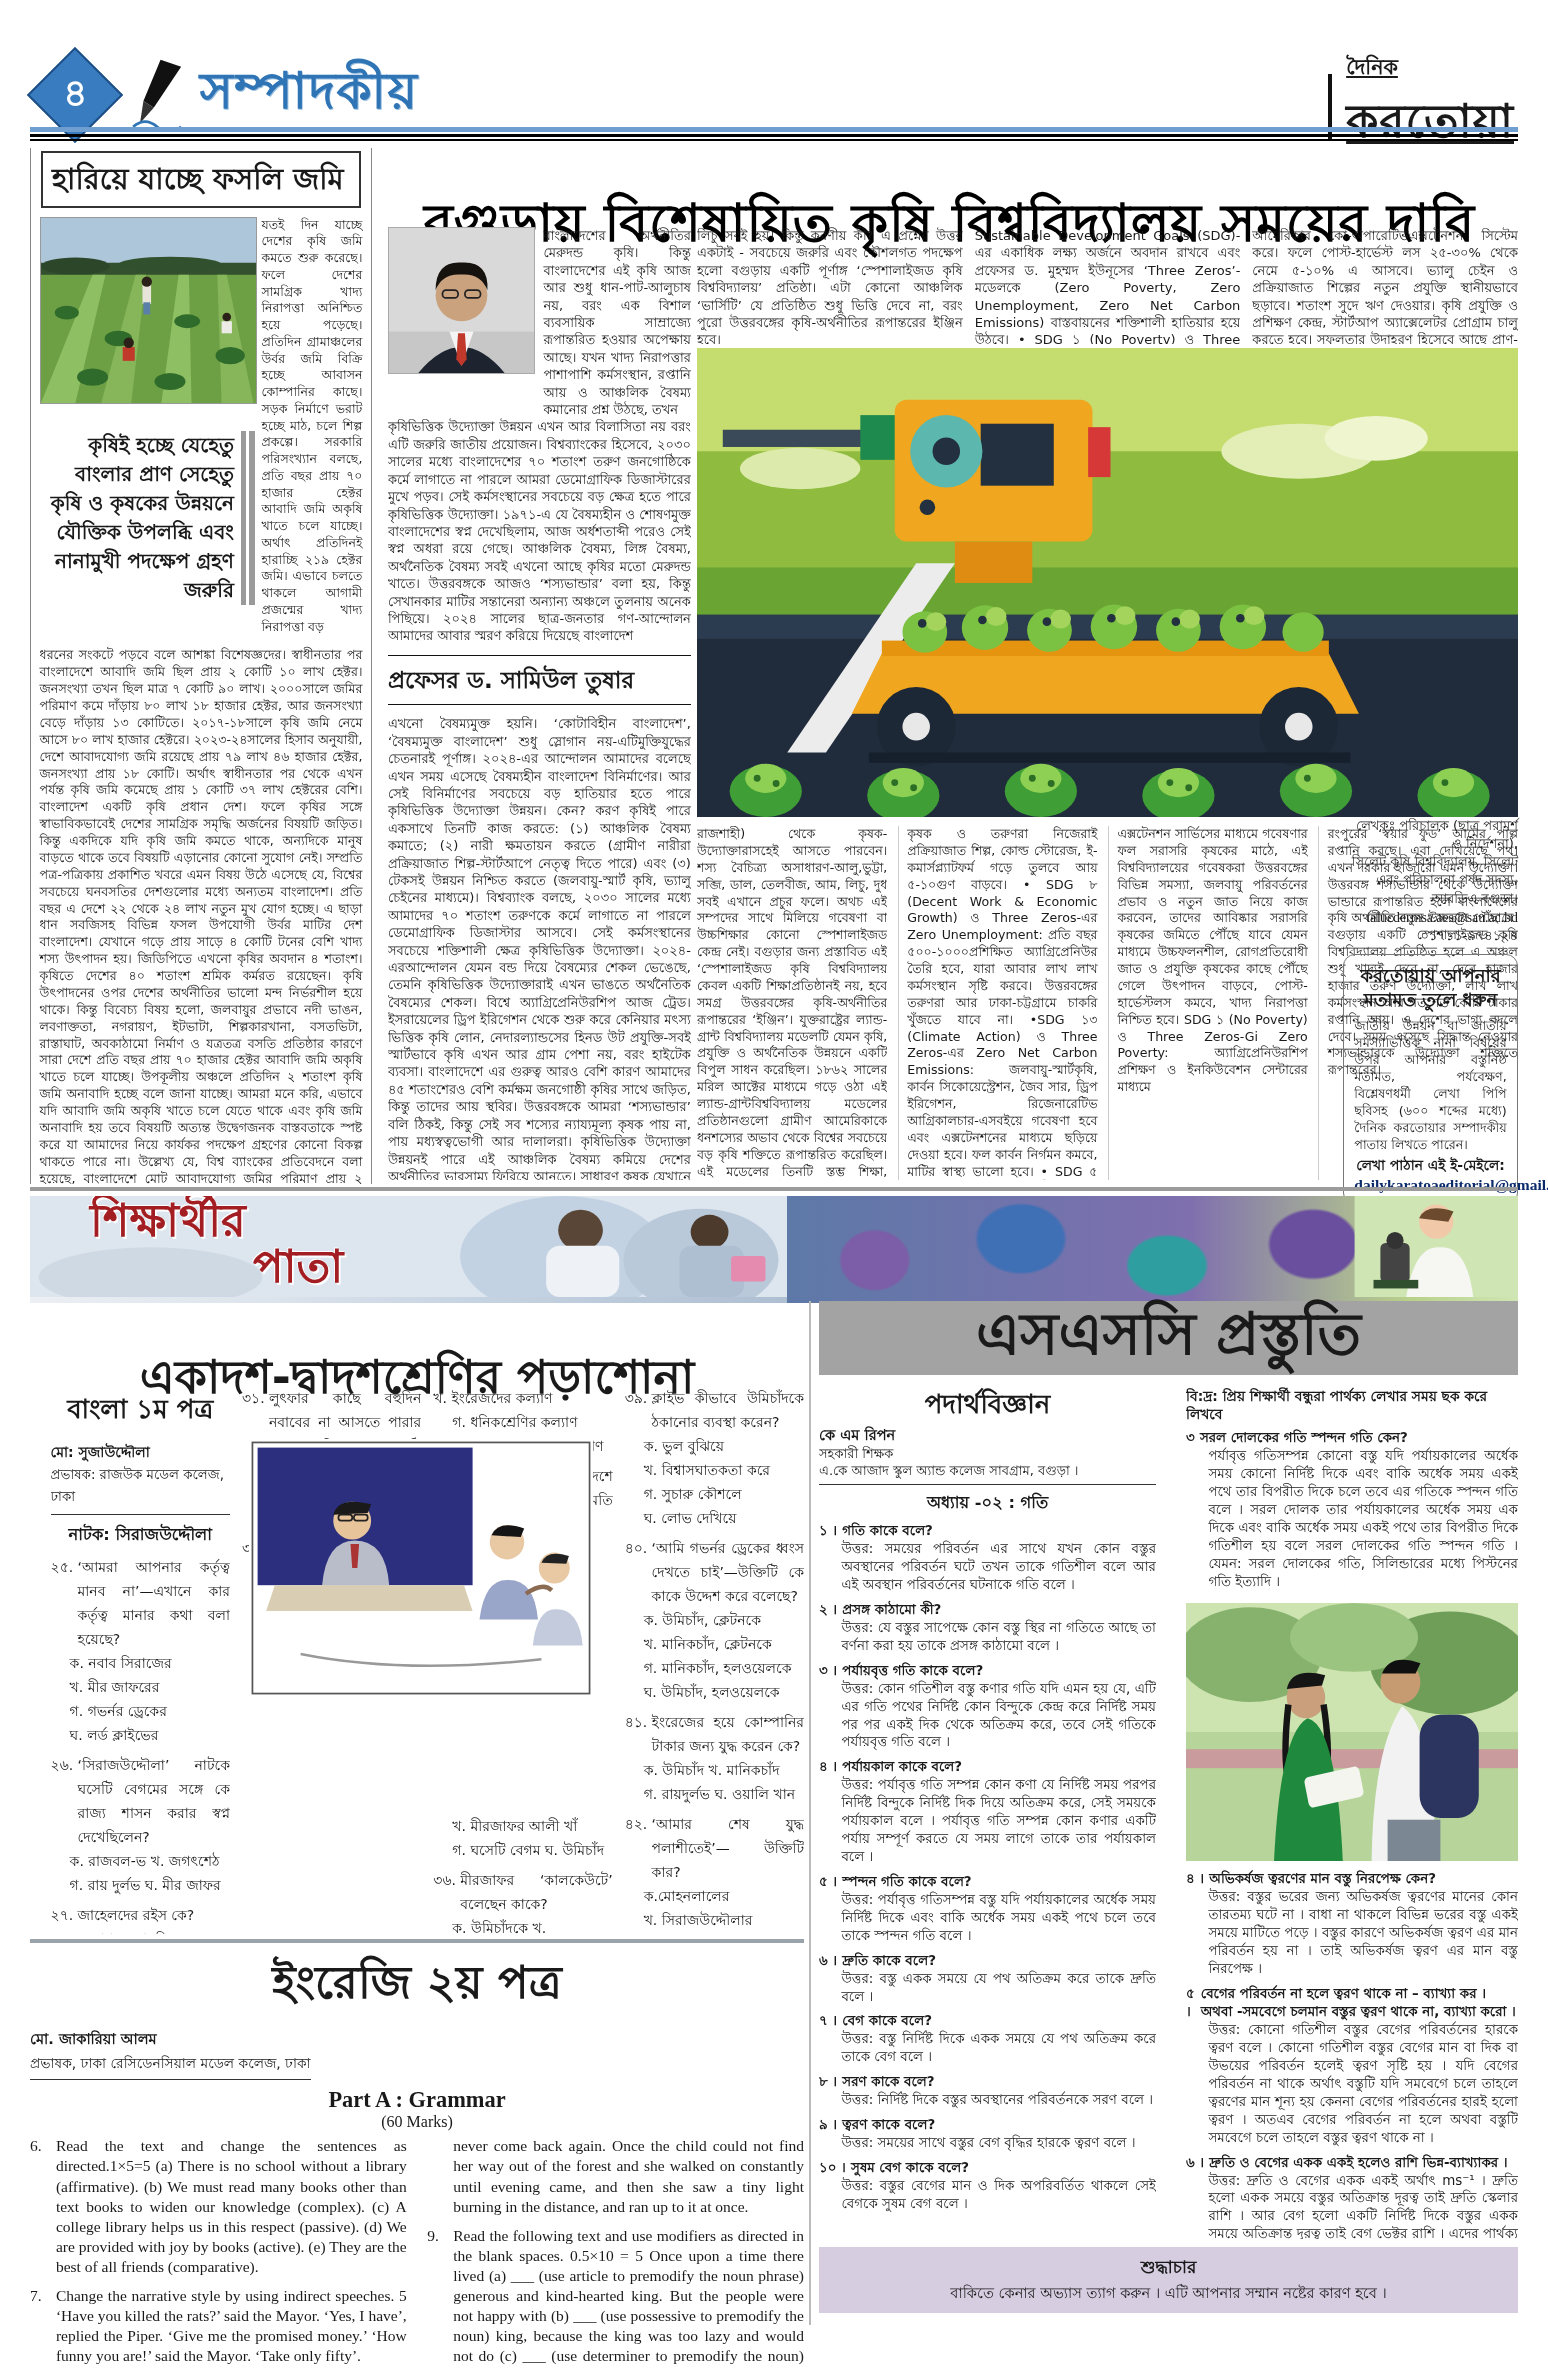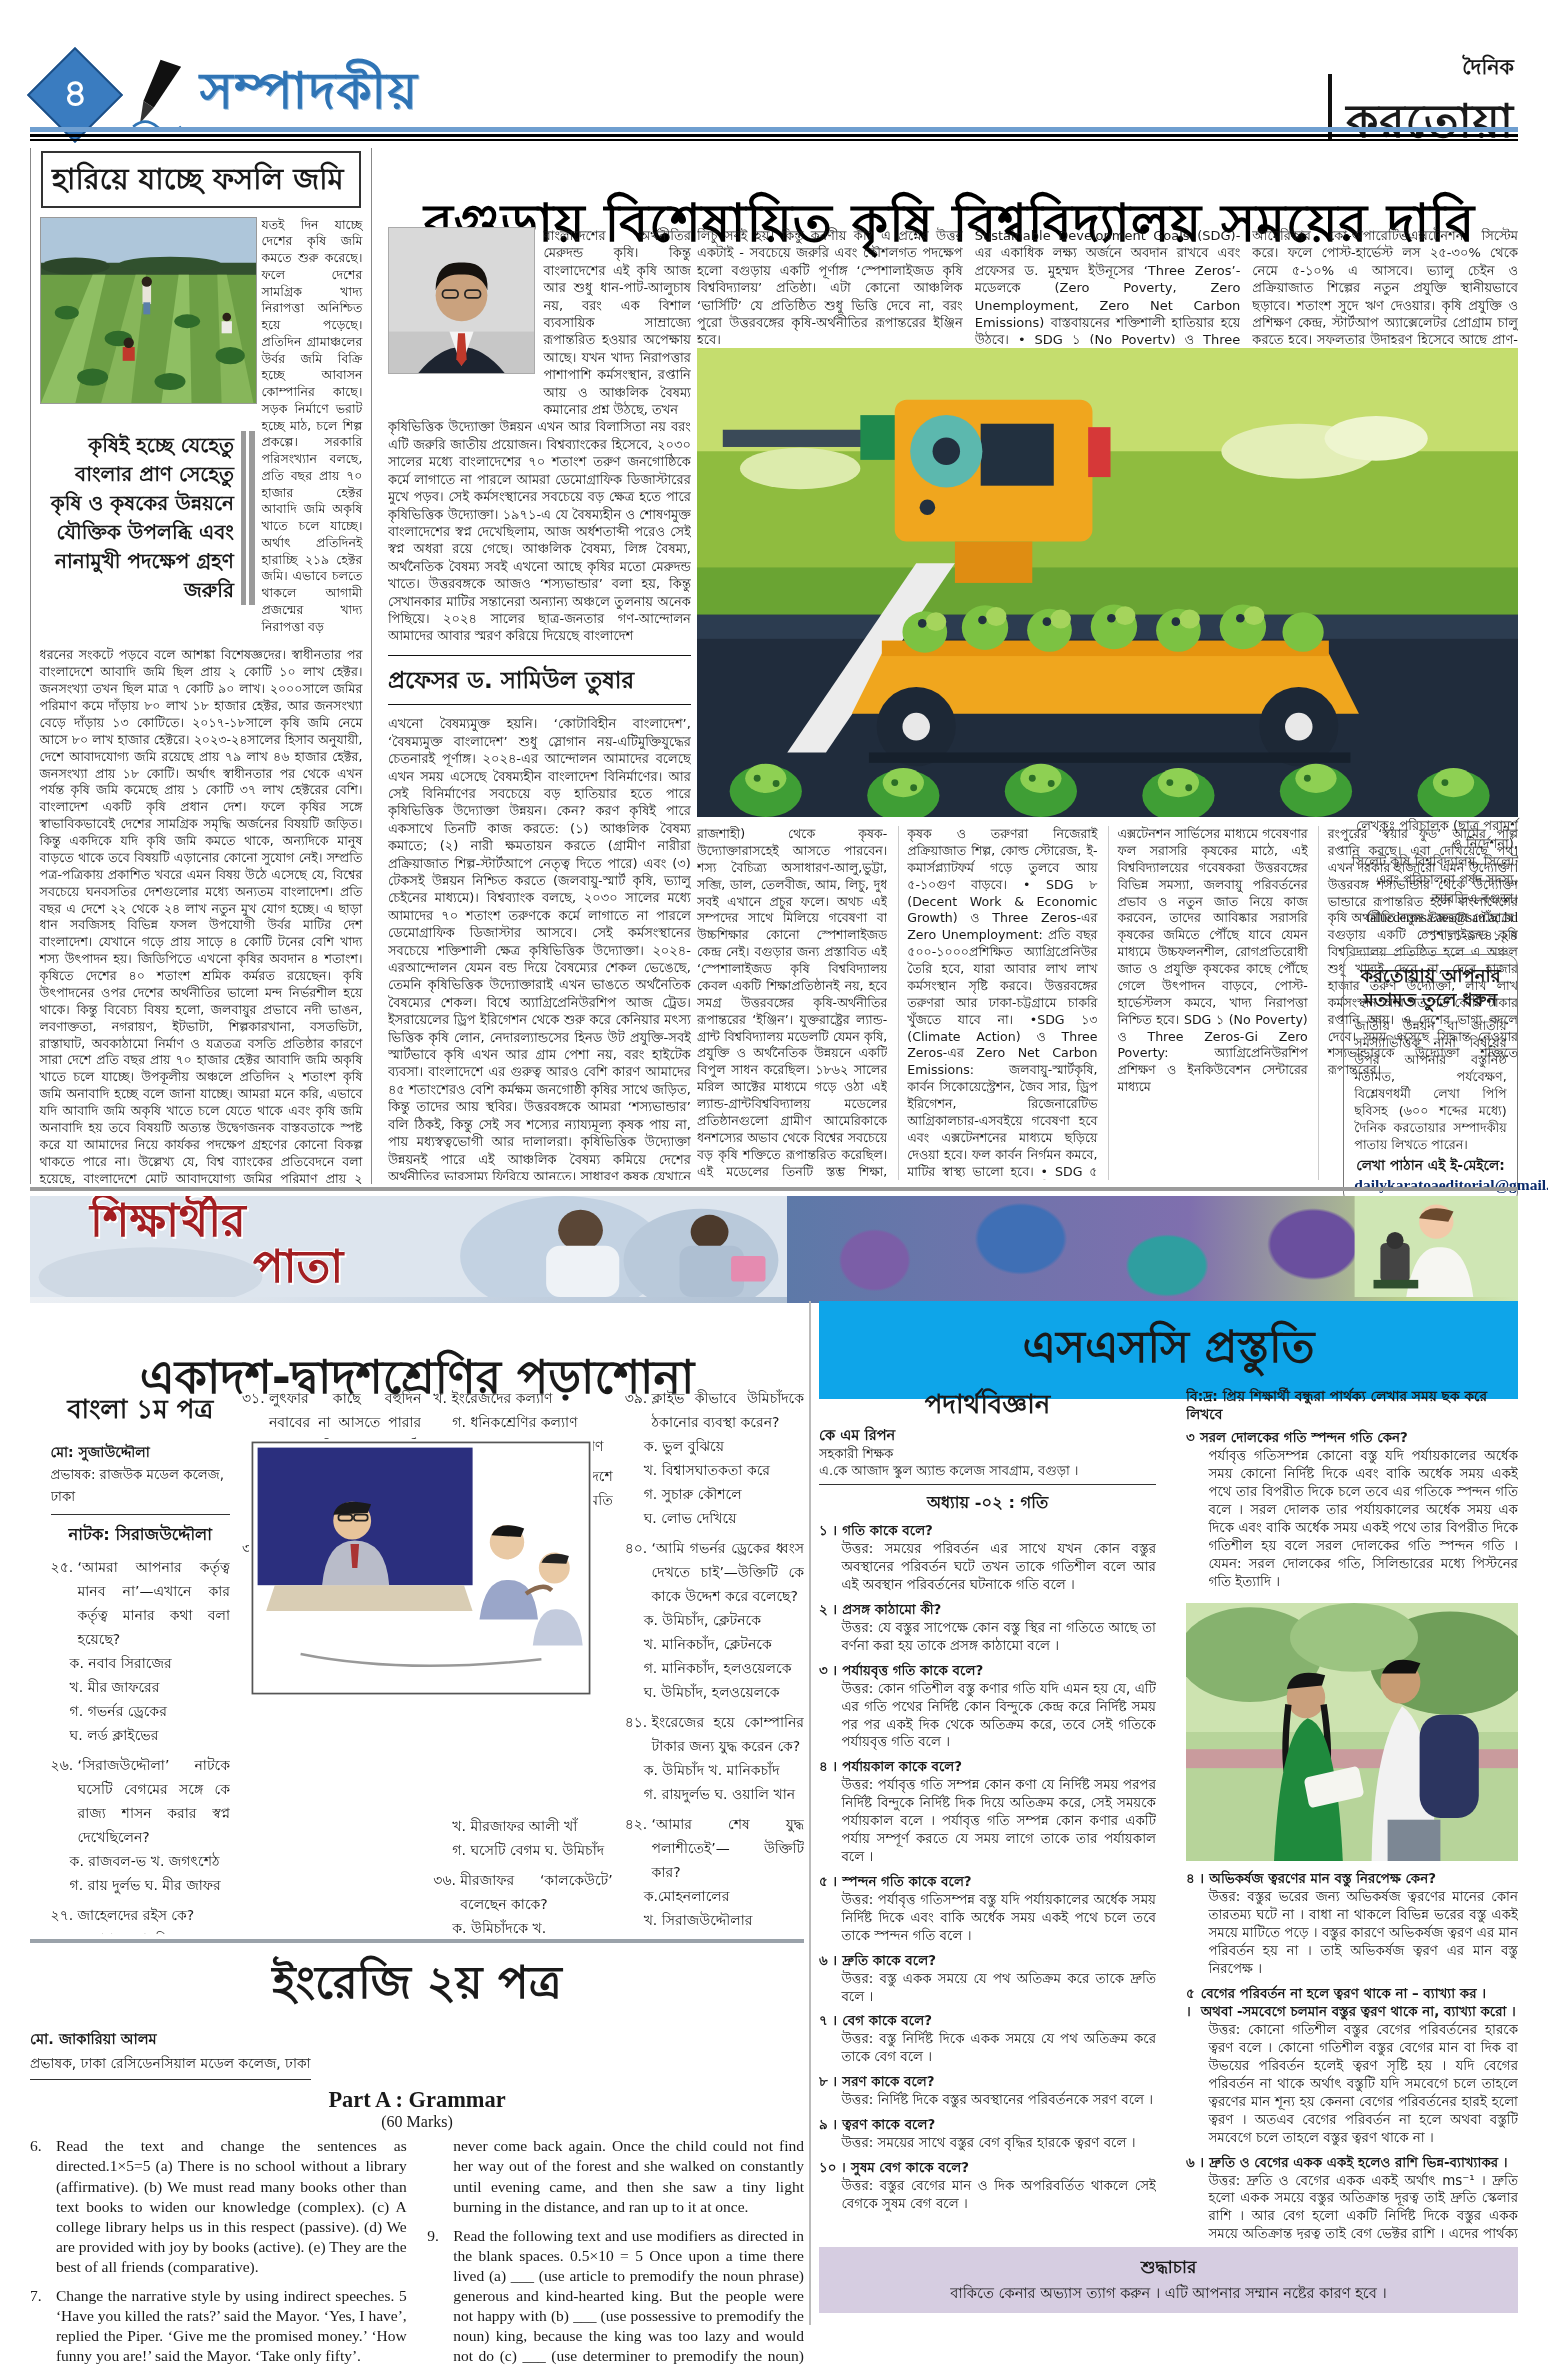--- a/index.html
+++ b/index.html
@@ -12,21 +12,21 @@
   .mast-left{left:34px;top:53px;display:flex;align-items:center;gap:12px;}
   .diamond{width:64px;height:64px;background:#3a7cc0;transform:rotate(45deg);border:2.6px solid #1d4f86;
     display:flex;align-items:center;justify-content:center;margin:6.9px;}
   .diamond span{transform:rotate(-45deg);color:#fff;font-size:38px;font-weight:bold;}
   .section-script{color:#2f74b5;font-size:50px;font-weight:bold;text-shadow:0.9px 0.9px 0 #9cc0e0;letter-spacing:1.7px;}
   .mast-right{right:34px;top:52px;display:flex;align-items:center;gap:13.8px;}
   .daydate{text-align:right;}
   .daydate .day{font-size:20.6px;font-weight:bold;}
   .daydate .date{font-size:17px;}
   .vbar{width:4.3px;height:67px;background:#111;}
-  .brand{text-align:right;}
+  .brand{text-align:left;text-decoration:underline;}
   .brand .small{font-size:20.6px;font-weight:bold;}
   .brand .big{font-size:46px;font-weight:900;letter-spacing:0.9px;}
   .rule-blue{left:30px;top:127px;width:1488px;height:5.2px;background:#6f9fd0;}
   .rule-b1{left:30px;top:134px;width:1488px;height:3.4px;background:#000;}
   .rule-b2{left:30px;top:139px;width:1488px;height:1.7px;background:#000;}
   
   .editorial{left:30px;top:148px;width:342px;height:1036px;border-left:0.9px solid #888;border-right:0.9px solid #888;
     padding:0 8.6px;box-sizing:border-box;overflow:hidden;}
   .ed-titlebox{border:2.6px double #333;padding:6.9px 8.6px;margin:3.4px 1.7px 8.6px 1.7px;}
   .ed-title{font-size:29px;font-weight:bold;}
@@ -72,22 +72,22 @@
   .ban-title .l2{margin-left:163px;}
   .ban-right{position:relative;flex:1;height:100%;overflow:hidden;
     background:
       radial-gradient(60px 52px at 12% 60%,#7b5ea7 0 55%,transparent 60%),
       radial-gradient(77px 60px at 32% 40%,#3f6fb5 0 55%,transparent 60%),
       radial-gradient(69px 52px at 52% 65%,#2f9ea0 0 55%,transparent 60%),
       radial-gradient(77px 60px at 72% 45%,#6a4f9e 0 55%,transparent 60%),
       linear-gradient(90deg,#5d79a8,#7f6fae 55%,#b9d08a 85%,#cfe6b4);}
   
   .hsc-head{left:30px;top:1304px;width:774px;text-align:center;font-size:46px;font-weight:900;}
-  .ssc-headbox{left:819px;top:1301px;width:699px;height:98px;background:#0ea5e9;
-    display:flex;align-items:center;justify-content:center;font-size:44px;font-weight:900;}
+  .ssc-headbox{left:819px;top:1301px;width:699px;height:74px;background:#a3a3a3;
+    display:flex;align-items:center;justify-content:center;font-size:58px;font-weight:900;}
   .vdivider{left:809px;top:1301px;width:1.7px;height:1024px;background:#bbb;}
   
   .hsc-cols{left:30px;top:1387px;width:774px;height:547px;display:flex;gap:12px;padding-left:20.6px;box-sizing:border-box;}
   .hsc-col{flex:1;font-size:14px;overflow:hidden;}
   .hsc-sub{text-align:center;font-size:26px;font-weight:900;margin:1.7px 0 8.6px;}
   .hsc-author{font-size:14px;font-weight:bold;}
   .hsc-author-title{font-size:13.3px;border-bottom:1.3px solid #333;padding-bottom:5.2px;margin-bottom:6.9px;}
   .drama{text-align:center;font-size:16.3px;font-weight:bold;margin:5.2px 0 6.9px;}
   .mcq{margin-bottom:6px;}
   .mcq .qline{display:flex;gap:4.3px;}

